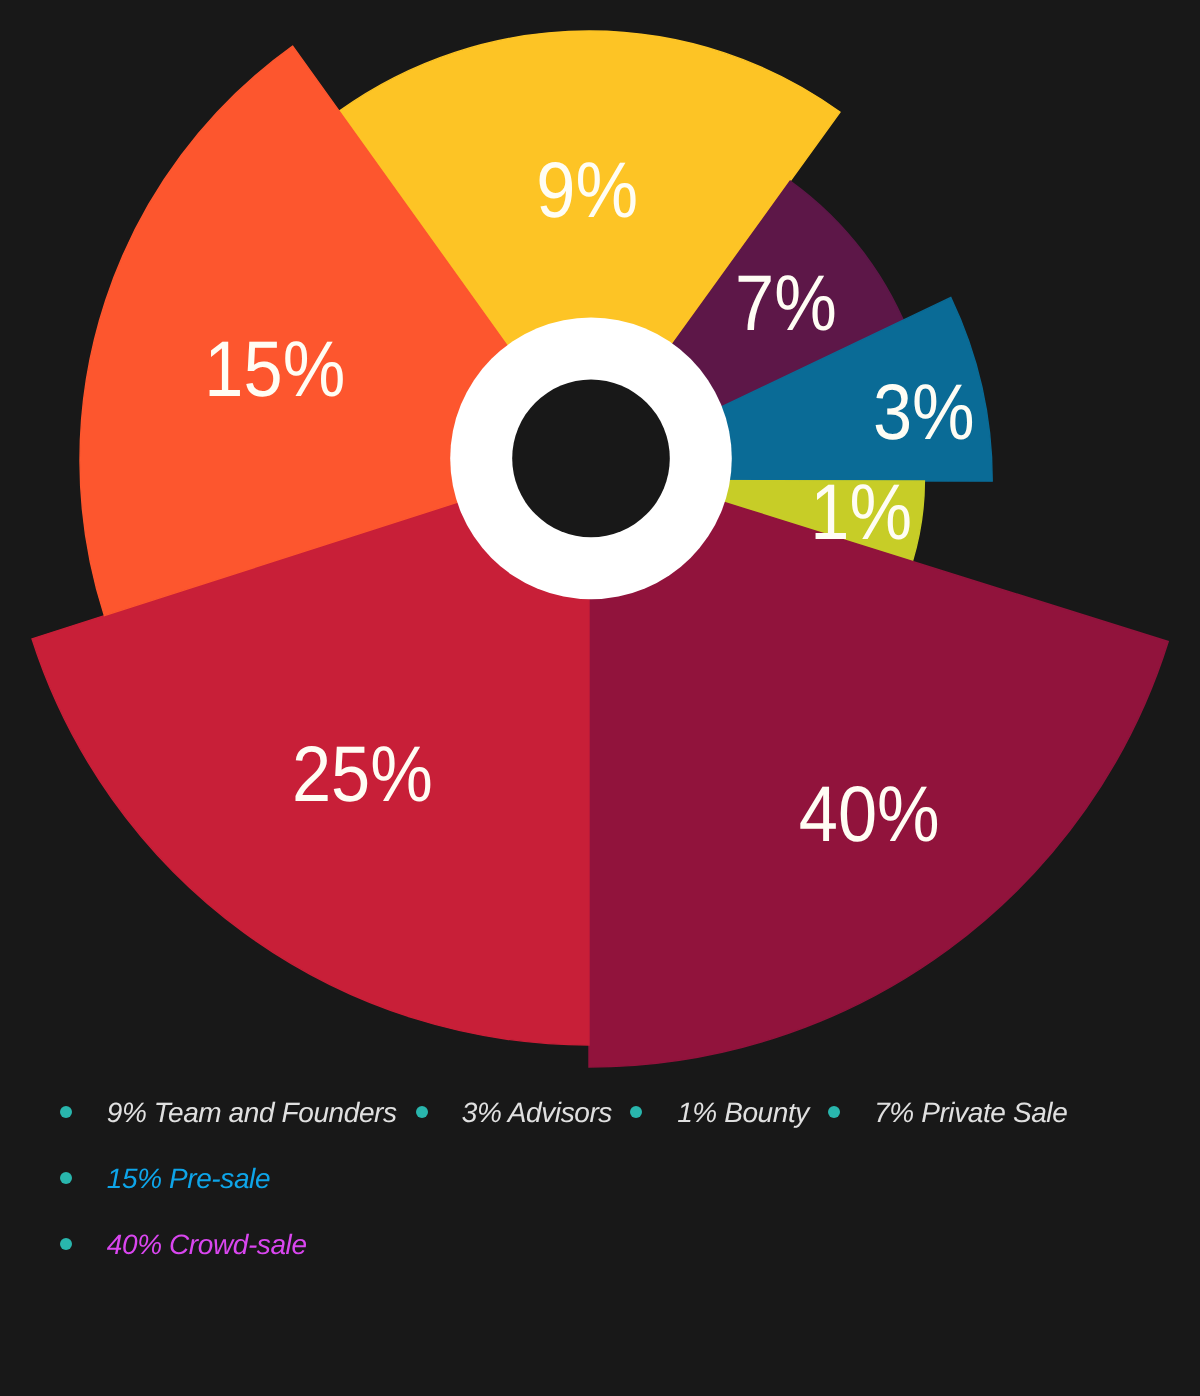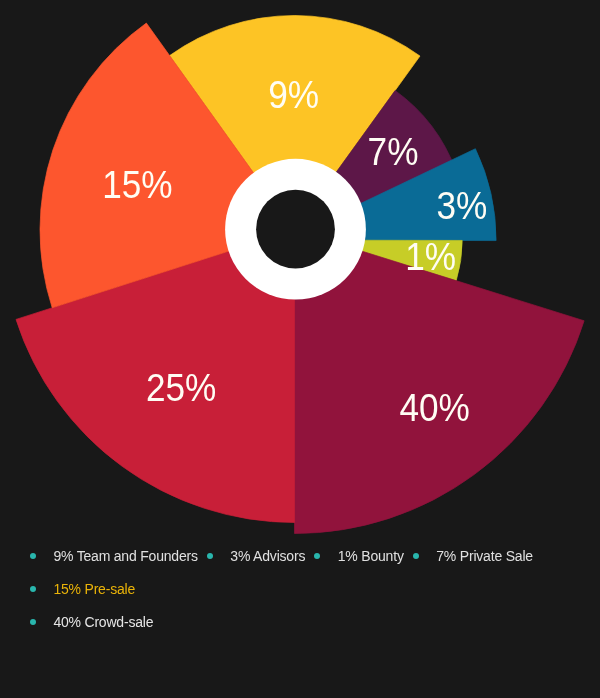--- a/index.html
+++ b/index.html
@@ -14,21 +14,21 @@
   #chart{position:absolute;left:0;top:0;width:600px;height:540px;transform:translateZ(0);}
   .slice-label{
     font-size:39.45px;
     fill:#fffdf4;
   }
   #legend{
     position:absolute;left:30px;top:545px;width:518px;
     transform:translateZ(0);
     font-size:14px;line-height:23px;letter-spacing:-0.2px;color:#e1e1e1;
   }
-  .legend-row{margin:0 0 9.8px 0;padding:0;}
+  .legend-row{margin:0 0 9.8px 0;padding:0;font-style:italic;}
   .legend-item{
     display:inline-block;
     margin:0 0 0 9.2px;
     white-space:nowrap;
   }
   .legend-item:first-child{margin-left:0;}
   .legend-item.wrap{white-space:normal;display:block;margin-left:0;}
   .bullet{
     display:inline-block;width:6px;height:6px;border-radius:50%;
     background:#29b6ad;vertical-align:baseline;
@@ -53,16 +53,16 @@
       <text x="293.6" y="94.7" text-anchor="middle" dominant-baseline="central" class="slice-label" transform="translate(293.6,94.7) scale(0.892,1) translate(-293.6,-94.7)">9%</text>
       <text x="393" y="151.3" text-anchor="middle" dominant-baseline="central" class="slice-label" transform="translate(393,151.3) scale(0.892,1) translate(-393,-151.3)">7%</text>
       <text x="461.9" y="205.6" text-anchor="middle" dominant-baseline="central" class="slice-label" transform="translate(461.9,205.6) scale(0.892,1) translate(-461.9,-205.6)">3%</text>
       <text x="430.6" y="256" text-anchor="middle" dominant-baseline="central" class="slice-label" transform="translate(430.6,256) scale(0.892,1) translate(-430.6,-256)">1%</text>
       <text x="434.6" y="407" text-anchor="middle" dominant-baseline="central" class="slice-label" transform="translate(434.6,407) scale(0.892,1) translate(-434.6,-407)">40%</text>
       <text x="181.2" y="387" text-anchor="middle" dominant-baseline="central" class="slice-label" transform="translate(181.2,387) scale(0.892,1) translate(-181.2,-387)">25%</text>
       <text x="137.4" y="184.4" text-anchor="middle" dominant-baseline="central" class="slice-label" transform="translate(137.4,184.4) scale(0.892,1) translate(-137.4,-184.4)">15%</text>
     </svg>
   <div id="legend">
       <div class="legend-row"><span class="legend-item"><span class="bullet" style="background: rgb(41, 182, 173);"></span><span class="legend-text" style="color: rgb(224, 224, 224);">9% Team and Founders</span></span><span class="legend-item"><span class="bullet" style="background: rgb(41, 182, 173);"></span><span class="legend-text" style="color: rgb(224, 224, 224);">3% Advisors</span></span><span class="legend-item"><span class="bullet" style="background: rgb(41, 182, 173);"></span><span class="legend-text" style="color: rgb(224, 224, 224);">1% Bounty</span></span><span class="legend-item"><span class="bullet" style="background: rgb(41, 182, 173);"></span><span class="legend-text" style="color: rgb(224, 224, 224);">7% Private Sale</span></span></div>
-      <div class="legend-row"><span class="legend-item"><span class="bullet" style="background: rgb(41, 182, 173);"></span><span class="legend-text" style="color: #eab308;">15% Pre-sale</span></span></div>
-      <div class="legend-row"><span class="legend-item"><span class="bullet" style="background: rgb(41, 182, 173);"></span><span class="legend-text" style="color: #e5e5e5;">40% Crowd-sale</span></span></div>
+      <div class="legend-row"><span class="legend-item"><span class="bullet" style="background: rgb(41, 182, 173);"></span><span class="legend-text" style="color: #0ea5e9;">15% Pre-sale</span></span></div>
+      <div class="legend-row"><span class="legend-item"><span class="bullet" style="background: rgb(41, 182, 173);"></span><span class="legend-text" style="color: #d946ef;">40% Crowd-sale</span></span></div>
     </div>
 </div>
 
 </body></html>

